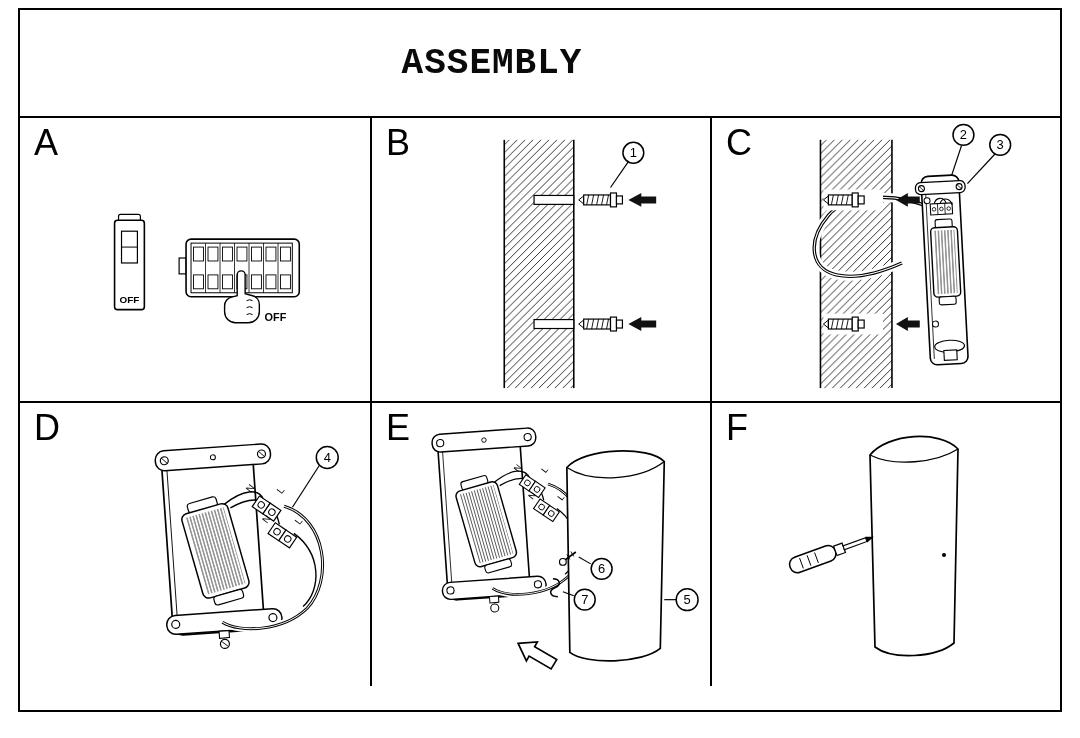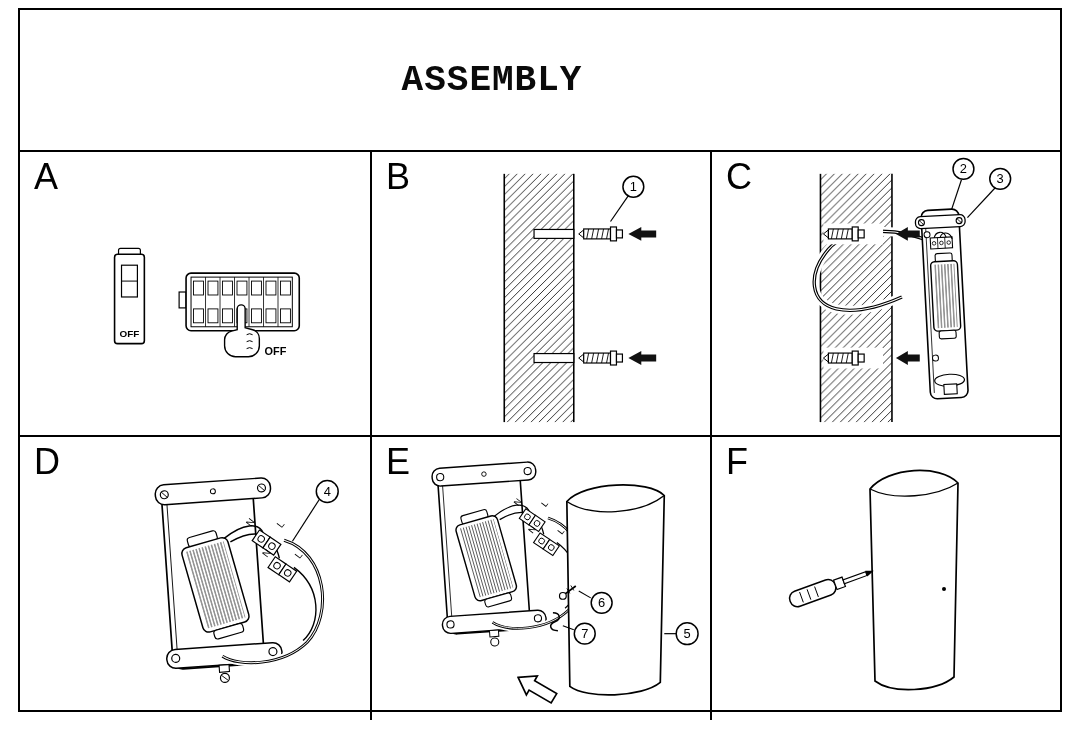--- a/index.html
+++ b/index.html
@@ -1,19 +1,19 @@
 <!DOCTYPE html>
 <html><head>
 <meta charset="utf-8">
 <style>
   * { margin:0; padding:0; box-sizing:border-box; }
   html,body { width:1080px; height:738px; background:#ffffff; font-family:"Liberation Sans", sans-serif; }
   .page { position:relative; width:1080px; height:738px; background:#fff; overflow:hidden; }
   .frame { position:absolute; left:18px; top:8px; width:1044px; height:704px; border:2px solid #000; background:#fff; }
-  .title-row { height:142px; border-bottom:2px solid #000; display:flex; flex-direction:column; align-items:center; justify-content:center; gap:4px; }
+  .title-row { height:108px; border-bottom:2px solid #000; display:flex; flex-direction:column; align-items:center; justify-content:center; gap:4px; }
   .title-line { font-family:"Liberation Mono", monospace; font-weight:700; font-size:36px; letter-spacing:1px; color:#0a0a0a; white-space:nowrap; }
   .title-line-1 { transform:translateX(-48px); }
   .title-line-2 { transform:translateX(-8px); }
   .grid { display:grid; grid-template-columns:352px 340px 348px; grid-template-rows:285px 283px; }
   .panel { position:relative; border-right:2px solid #000; border-bottom:2px solid #000; overflow:hidden; }
   .panel:nth-child(3n) { border-right:none; }
   .panel:nth-child(n+4) { border-bottom:none; }
   .panel svg { position:absolute; left:0; top:0; width:100%; height:100%; display:block; }
   .panel-letter { position:absolute; top:4px; left:14px; font-size:36px; color:#000; z-index:2; font-family:"Liberation Sans", sans-serif; }
   .svg-txt { font-family:"Liberation Sans", sans-serif; fill:#000; }

